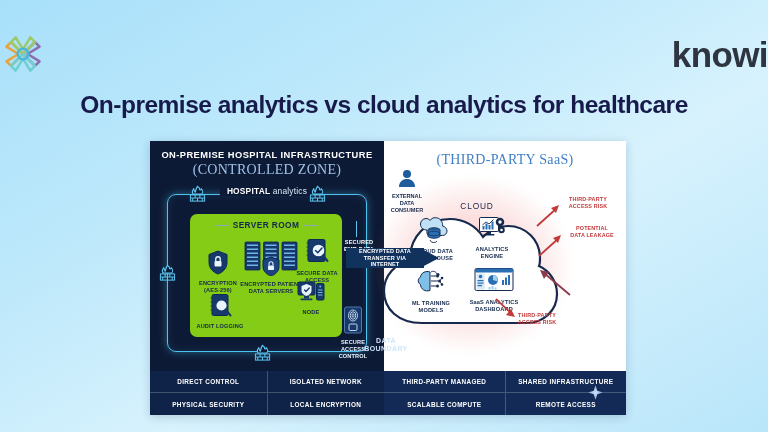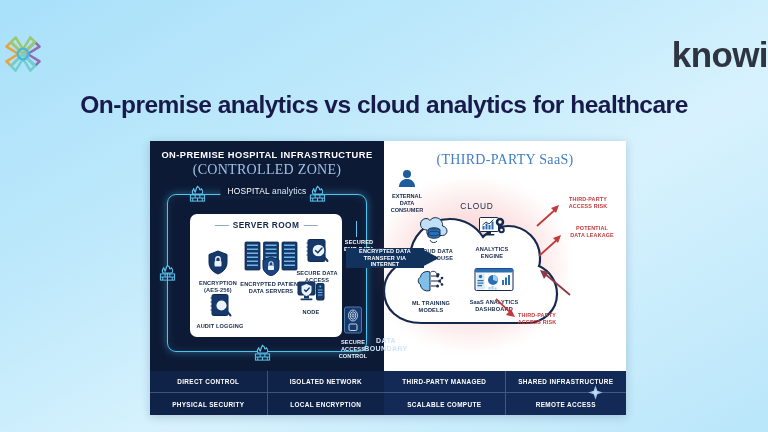--- a/index.html
+++ b/index.html
@@ -55,31 +55,31 @@
   #perimeter {
     position: absolute; left: 17px; top: 53px; width: 200px; height: 158px;
     border: 1.6px solid #4ec3ef; border-radius: 9px;
     box-shadow: 0 0 9px rgba(78,195,239,.45), inset 0 0 9px rgba(78,195,239,.14);
   }
   #perimeter-label {
     position: absolute; left: 50%; top: 45px; transform: translateX(-50%);
     background: #0d1a35; padding: 0 7px; white-space: nowrap;
     font-size: 8.4px; color: #d9ecfb; letter-spacing: .2px; z-index: 3;
   }
-  #perimeter-label b { font-weight: normal; color: #ffffff; }
+  #perimeter-label b { font-weight: bold; color: #ffffff; }
   .fw { position: absolute; width: 19px; height: 18px; z-index: 3; }
   #fw-tl { left: 38px;  top: 44px; }
   #fw-tr { left: 158px; top: 44px; }
   #fw-l  { left: 8px;   top: 123px; }
   #fw-b  { left: 103px; top: 203px; }
 
   
   #server-room {
     position: absolute; left: 40px; top: 73px; width: 152px; height: 123px;
-    background: #ffffff; border-radius: 7px;
+    background: #84cc16; border-radius: 7px;
   }
   #sr-title {
     position: absolute; left: 50%; top: 6px; transform: translateX(-50%);
     font-size: 8.3px; font-weight: bold; color: #14284a; letter-spacing: .4px;
     white-space: nowrap;
   }
   #sr-title::before, #sr-title::after {
     content: ""; position: absolute; top: 50%; width: 14px;
     border-top: 1px solid #8fa9c4;
   }

